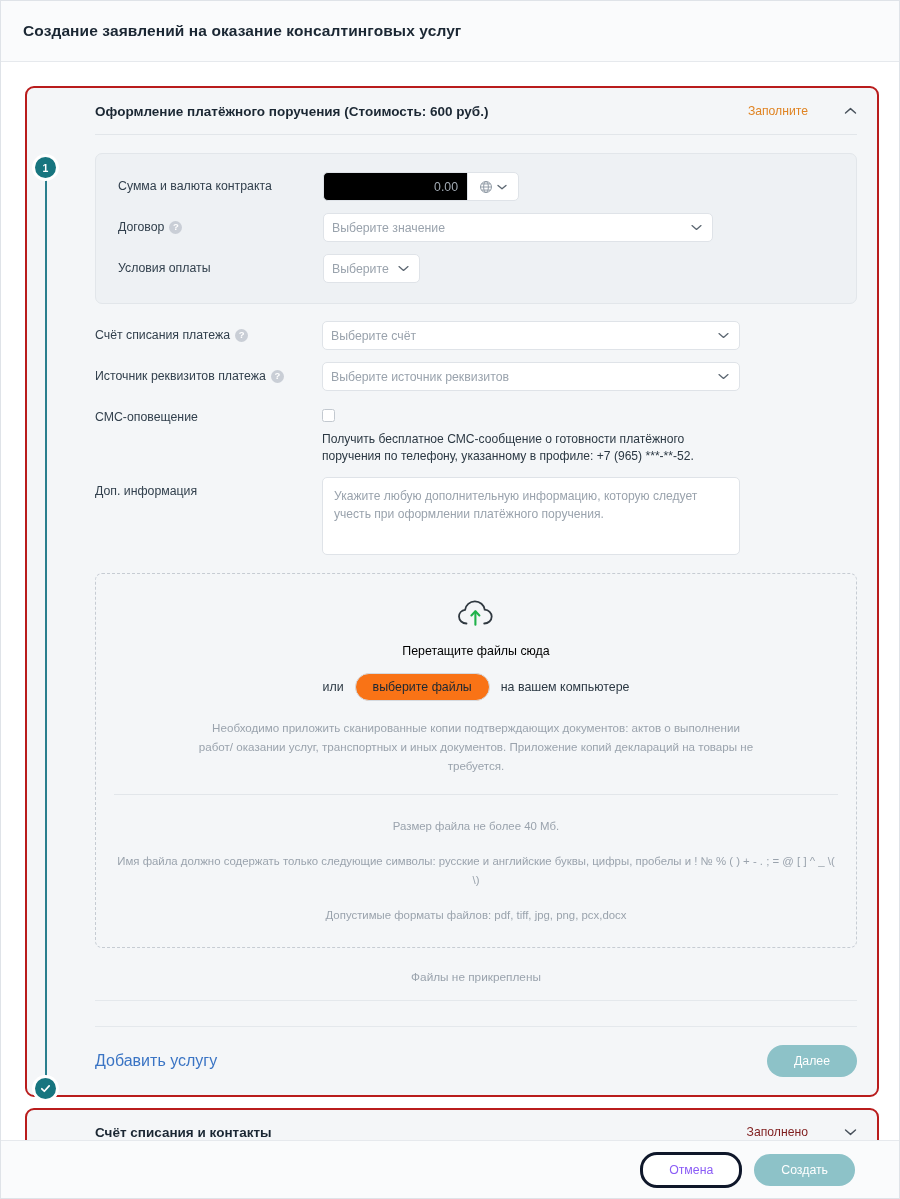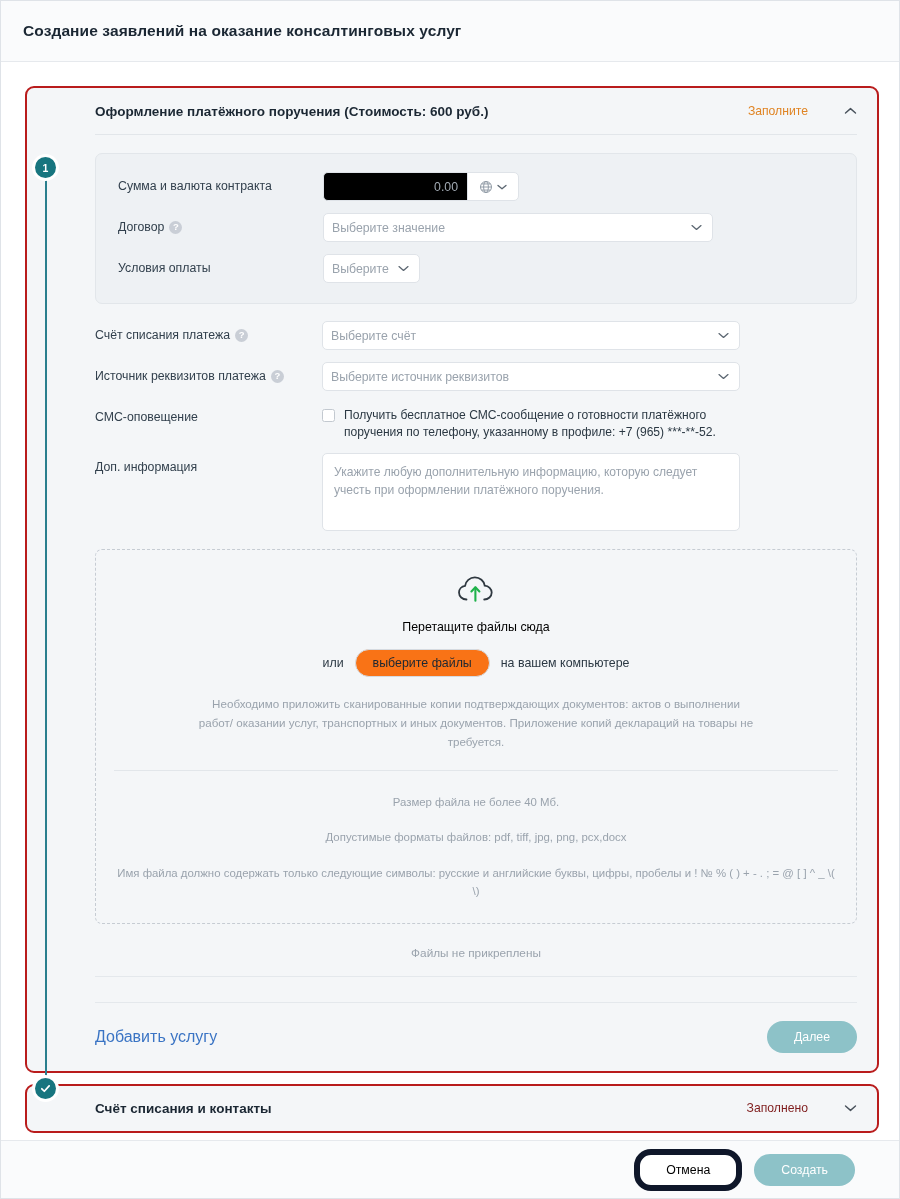--- a/index.html
+++ b/index.html
@@ -165,21 +165,21 @@
   .currency-btn .globe { color: #8e98a3; display:flex; }
   .currency-btn .globe svg { width: 14px; height: 14px; }
   .currency-btn .cv { color: #5b6671; display:flex; }
   .currency-btn .cv svg { width: 10px; height: 6px; }
 
   .sel-contract { width: 100%; max-width: 390px; }
   .sel-small { width: 97px; }
   .sel-wide { width: 100%; max-width: 418px; }
 
   
-  .cb-row { display: flex; gap: 9px; padding-top: 4px; }
+  .cb-row { display: flex; gap: 9px; padding-top: 4px; flex-direction: column; }
   .cbox {
     width: 13px; height: 13px; flex: none;
     border: 1px solid #c3c9d0; border-radius: 2.5px;
     background: #ffffff; margin-top: 2px;
     cursor: pointer;
   }
   .cb-text {
     font-size: 12.1px; color: #2b3843; line-height: 1.42;
     max-width: 392px;
   }
@@ -262,22 +262,22 @@
     position: absolute;
     left: 0; bottom: 0;
     width: 100%; height: 58px;
     background: #fafbfc;
     border-top: 1px solid #e6e9ed;
     display: flex; align-items: center; justify-content: flex-end;
     gap: 12px;
     padding: 0 44px 0 0;
   }
   .btn-cancel {
-    background: #ffffff; color: #000000;
-    border: 6px solid #0f172a;
+    background: #ffffff; color: #8b5cf6;
+    border: 3px solid #0f172a;
     min-width: 84px; text-align: center;
   }
   .btn-create {
     background: #8dc2c8; color: #ffffff;
     min-width: 84px; text-align: center;
   }
 </style>
 </head>
 <body>
 
@@ -442,22 +442,22 @@
           </div>
           <div class="dz-title">Перетащите файлы сюда</div>
           <div class="dz-pick">
             <span>или</span>
             <span class="pick-btn">выберите файлы</span>
             <span>на вашем компьютере</span>
           </div>
           <div class="dz-note">Необходимо приложить сканированные копии подтверждающих документов: актов о выполнении работ/ оказании услуг, транспортных и иных документов. Приложение копий деклараций на товары не требуется.</div>
           <div class="dz-hr"></div>
           <div class="dz-rule">Размер файла не более 40 Мб.</div>
+          <div class="dz-rule">Имя файла должно содержать только следующие символы: русские и английские буквы, цифры, пробелы и ! № % ( ) + - . ; = @ [ ] ^ _ \( \)</div>
           <div class="dz-rule">Допустимые форматы файлов: pdf, tiff, jpg, png, pcx,docx</div>
-          <div class="dz-rule">Имя файла должно содержать только следующие символы: русские и английские буквы, цифры, пробелы и ! № % ( ) + - . ; = @ [ ] ^ _ \( \)</div>
         </div>
 
         <div class="noattach">Файлы не прикреплены</div>
         <div class="thin-hr"></div>
         <div class="thin-gap"></div>
       </div>
 
       <div class="thin-hr" style="margin:0 20px 0 68px"></div>
 
       <div class="acc-actions">

